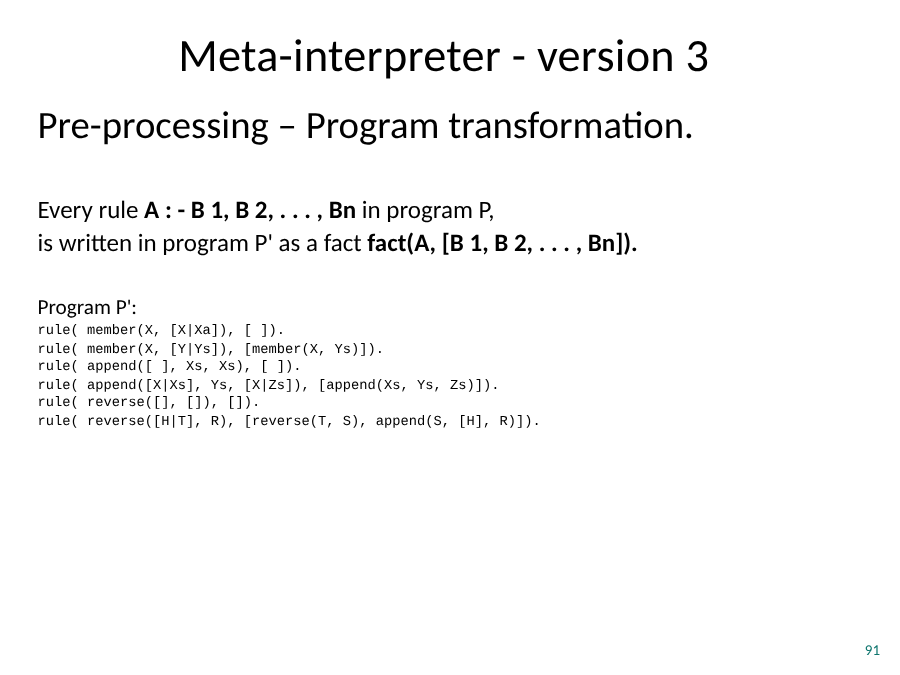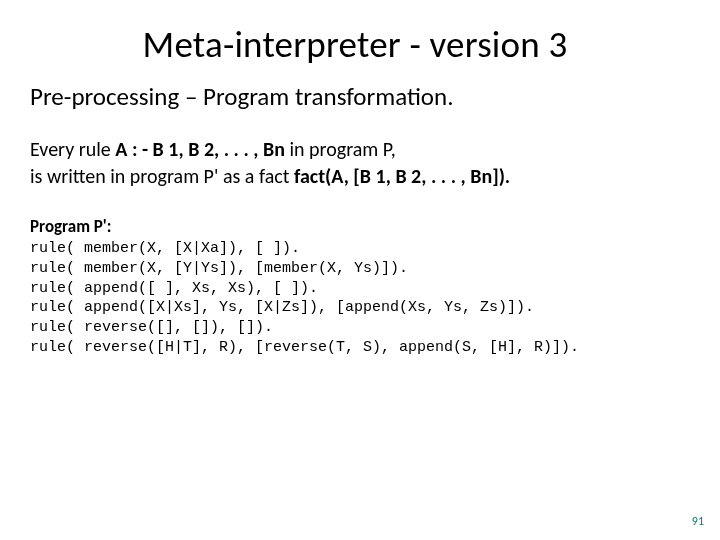--- a/index.html
+++ b/index.html
@@ -20,38 +20,38 @@
     position: relative;
   }
   .title {
     font-size: 37px;
     font-weight: 400;
     text-align: center;
     margin: 0 0 14px 0;
     letter-spacing: 0.2px;
   }
   .subtitle {
-    font-size: 25px;
+    font-size: 31px;
     font-weight: 400;
-    margin: 0 0 24px 0;
+    margin: 0 0 36px 0;
   }
   .paragraph {
     font-size: 20px;
     line-height: 1.35;
     margin: 0 0 26px 0;
   }
   .paragraph .bold { font-weight: 700; }
   .program-label {
     font-size: 17px;
-    font-weight: 700;
+    font-weight: 400;
     margin: 0 0 2px 0;
   }
   .code {
     font-family: "Courier New", Courier, monospace;
-    font-size: 15px;
+    font-size: 11px;
     line-height: 1.32;
     white-space: pre;
     margin: 0;
   }
   .pagenum {
     position: absolute;
     right: 16px;
     bottom: 12px;
     font-size: 12px;
     color: #0f766e;

